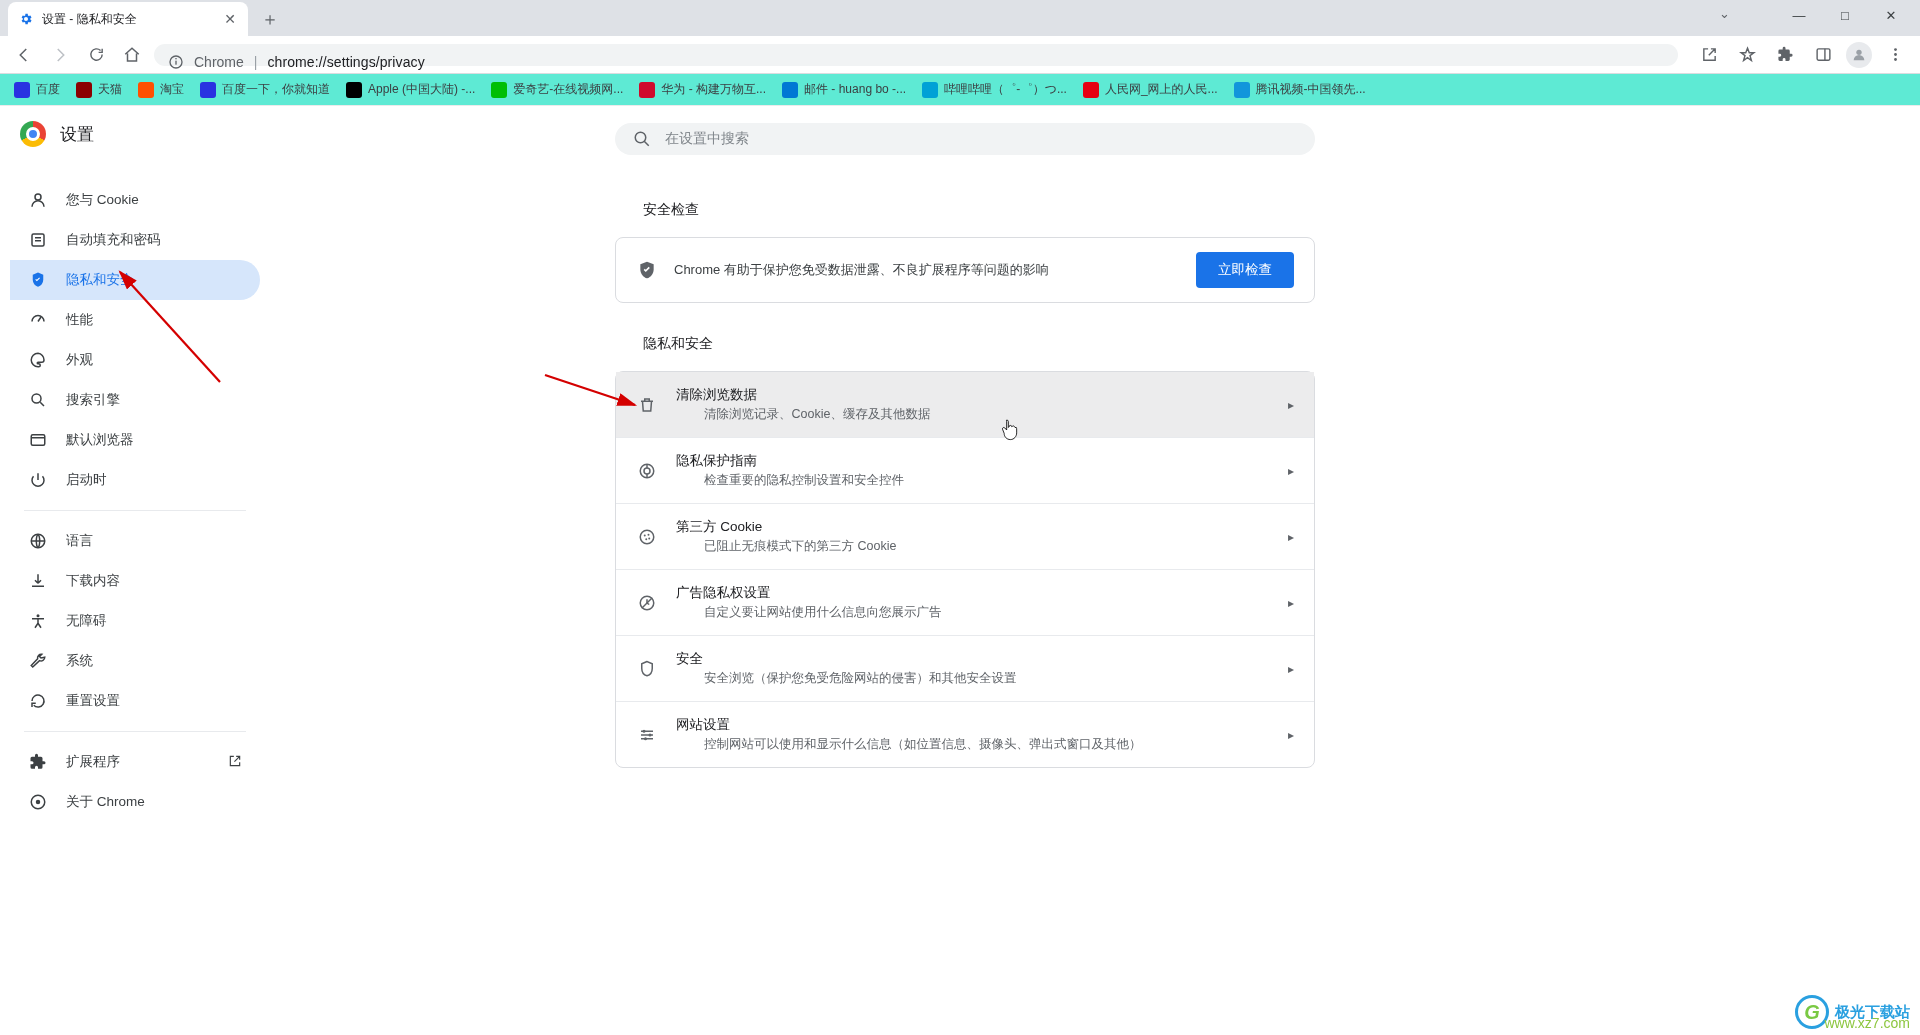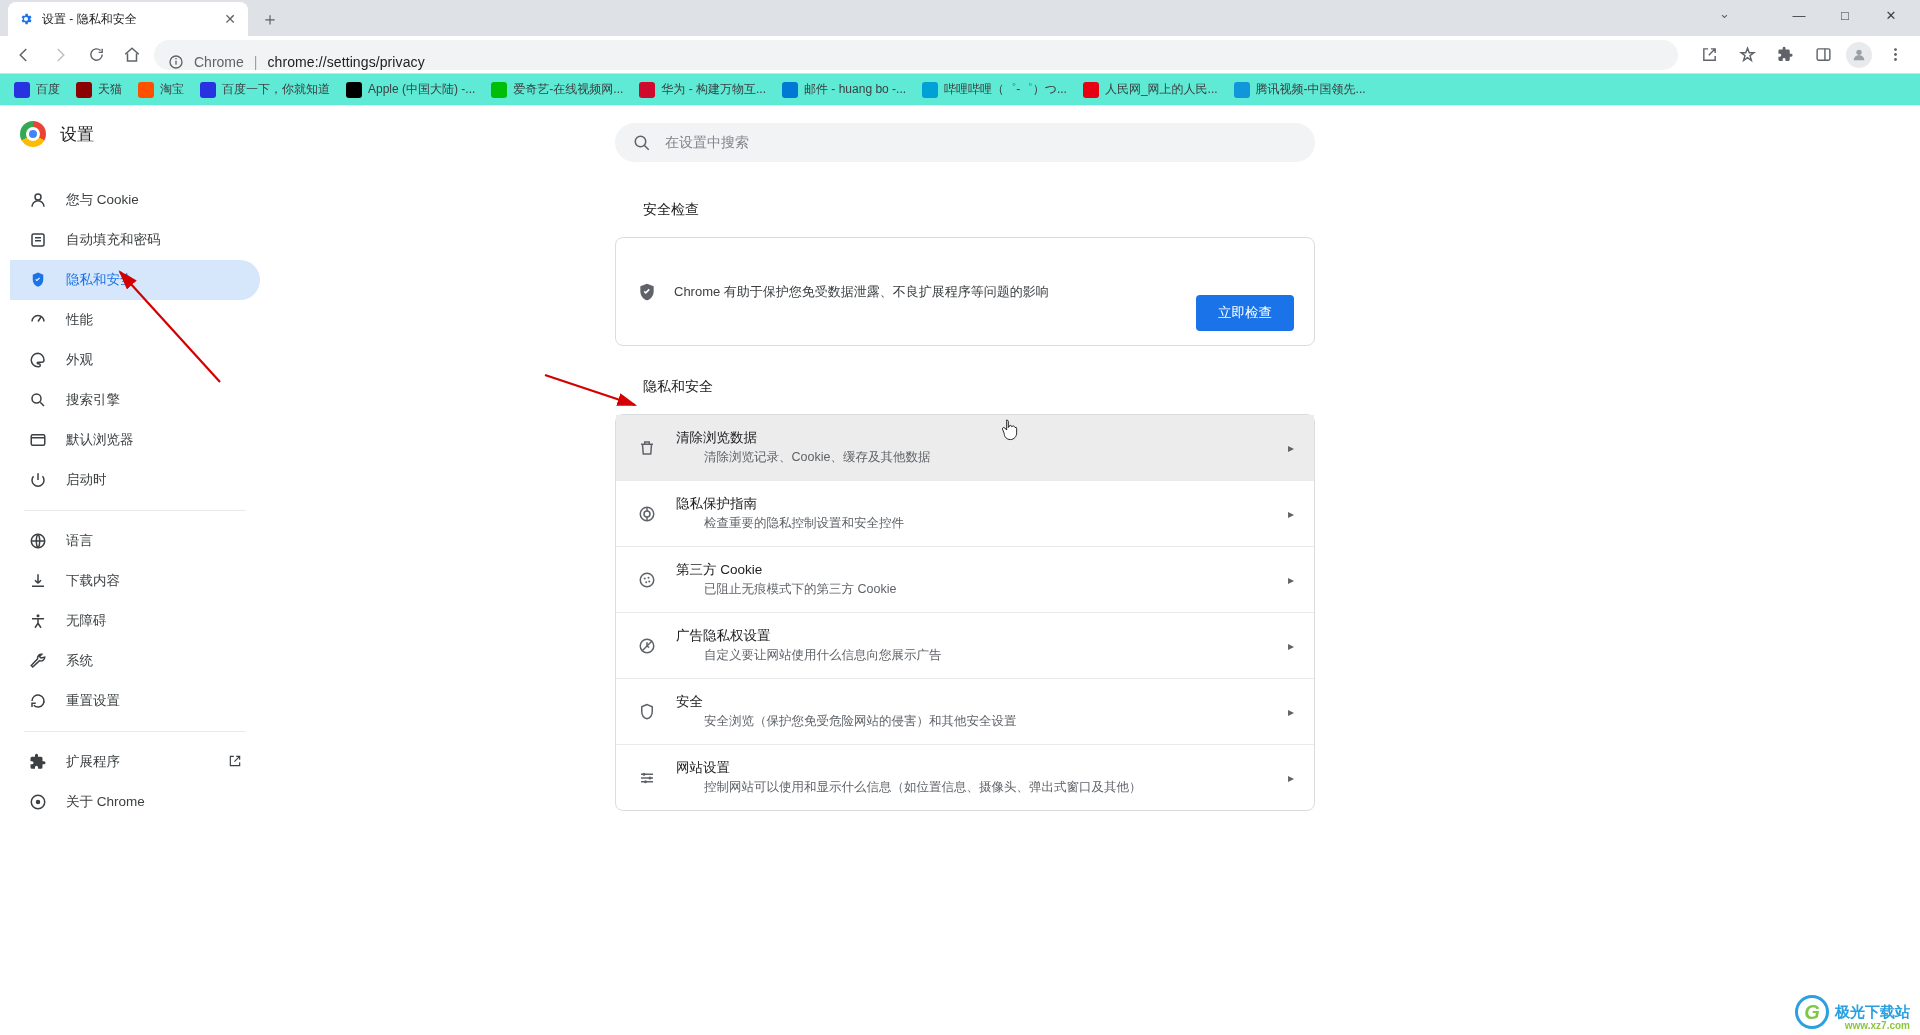--- a/index.html
+++ b/index.html
@@ -68,22 +68,22 @@
     align-items:center;
     padding: 0 10px;
     gap: 8px;
   }
   .nav-btn {
     width:28px;height:28px;display:flex;align-items:center;justify-content:center;border-radius:50%;
     color:#5f6368;
   }
   .nav-btn.disabled { color:#bdc1c6; }
   .omnibox {
-    flex:1; height:30px; background:#f1f3f4; border-radius:15px;
-    display:flex; align-items:flex-end; padding:0 14px; gap:10px;
+    flex:1; height:22px; background:#f1f3f4; border-radius:15px;
+    display:flex; align-items:flex-start; padding:10px 14px; gap:10px;
     color:#5f6368; font-size:14px;
   }
   .omnibox .scheme { color:#5f6368; }
   .omnibox .divider { color:#9aa0a6; }
   .omnibox .url { color:#202124; letter-spacing:.1px; }
   .toolbar-right { display:flex; align-items:center; gap:8px; margin-left:8px; }
   .icon-btn { width:30px;height:30px;display:flex;align-items:center;justify-content:center;color:#5f6368;border-radius:50%; }
   .avatar { width:26px; height:26px; border-radius:50%; background:#e8eaed; display:flex;align-items:center;justify-content:center; color:#5f6368; }
 
   
@@ -102,21 +102,21 @@
   .chrome-logo {
     width:26px; height:26px; border-radius:50%;
     background: conic-gradient(#ea4335 0 120deg, #fbbc05 120deg 240deg, #34a853 240deg 360deg);
     position:relative;
   }
   .chrome-logo::after{content:"";position:absolute;inset:6px;border-radius:50%;background:#4285f4;border:3px solid #fff;}
   .page-title { font-size:17px; color:#202124; }
 
   .search-wrap { position:absolute; left:615px; top:123px; width:700px; }
   .search-box {
-    height:39px; background:#f1f3f4; border-radius:30px;
+    height:32px; background:#f1f3f4; border-radius:30px;
     display:flex; align-items:center; padding:0 18px; gap:14px;
     color:#5f6368; font-size:14px;
   }
 
   
   .sidebar {
     position:absolute; left:10px; top:180px; width:250px;
   }
   .sb-item {
     height:40px; display:flex; align-items:center; gap:18px;
@@ -136,21 +136,21 @@
   .card {
     background:#fff; border:1px solid #dadce0; border-radius:8px;
   }
   .sc-row {
     display:flex; align-items:center; padding:14px 20px; gap:16px;
   }
   .sc-icon { width:22px; display:flex; justify-content:center; color:#5f6368; }
   .sc-text { flex:1; font-size:13px; color:#3c4043; }
   .sc-btn {
     background:#1a73e8; color:#fff; border:none; height:36px; padding:0 22px;
-    border-radius:4px; font-size:13.5px; cursor:pointer;margin-top:43px;
+    border-radius:4px; font-size:13.5px; cursor:pointer;
   }
 
   .priv-list .row {
     display:flex; align-items:center; padding:14px 20px; gap:18px;
     border-top:1px solid #e8eaed; position:relative;
   }
   .priv-list .row:first-child { border-top:none; }
   .priv-list .row.hovered { background:#ececed; }
   .row-icon { width:22px; display:flex; justify-content:center; color:#5f6368; }
   .row-body { flex:1; }
@@ -165,21 +165,21 @@
   .watermark {
     position:absolute; right:10px; bottom:6px;
     display:flex; align-items:center; gap:6px;
     font-size:15px; font-weight:bold;
   }
   .watermark .wm-icon {
     width:34px;height:34px;border:3px solid #2aa0e0;border-radius:50%;
     display:flex;align-items:center;justify-content:center;color:#7ac943;font-size:20px;font-style:italic;
   }
   .watermark .wm-text { color:#2aa0e0; font-family:"SimHei",sans-serif; }
-  .watermark .wm-url { position:absolute; right:0; bottom:-2px; font-size:10px; color:#8cc63f; font-weight:bold;}
+  .watermark .wm-url { position:absolute; right:0; bottom:-2px; font-size:14px; color:#8cc63f; font-weight:normal;}
 
   
   .cursor-hand {
     position:absolute; width:20px; height:24px; pointer-events:none;
   }
 </style>
 </head>
 <body>
 
 <div class="titlebar">

